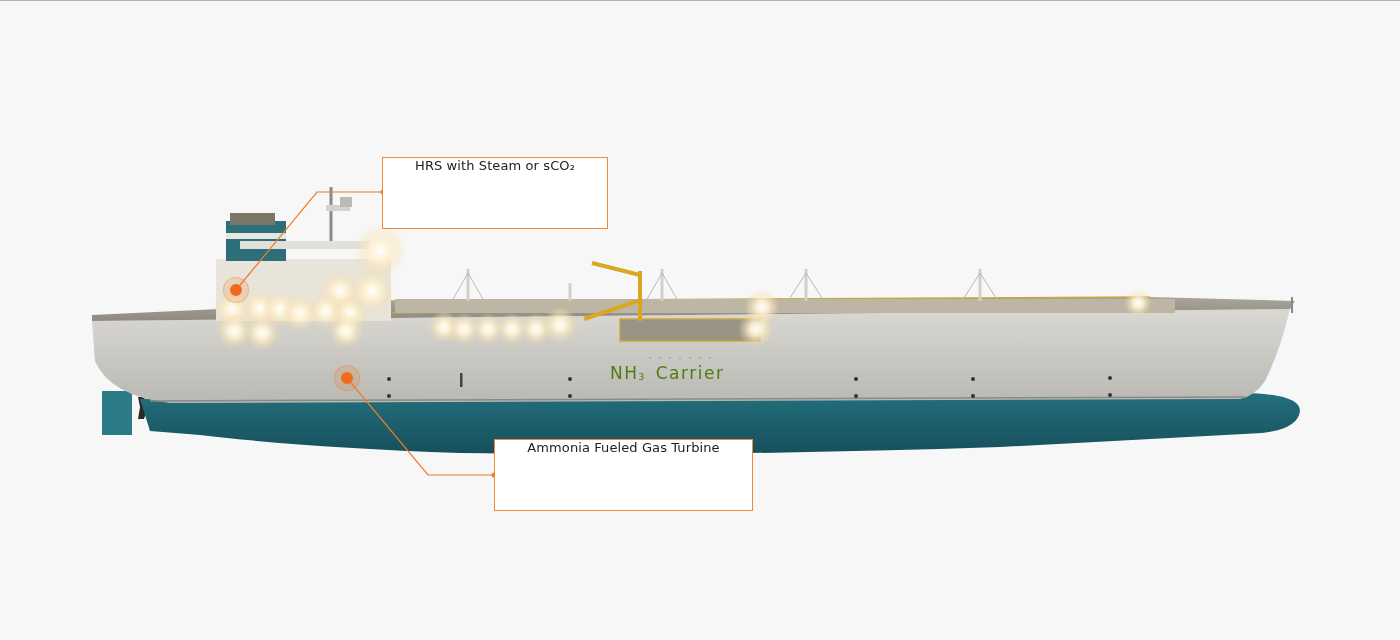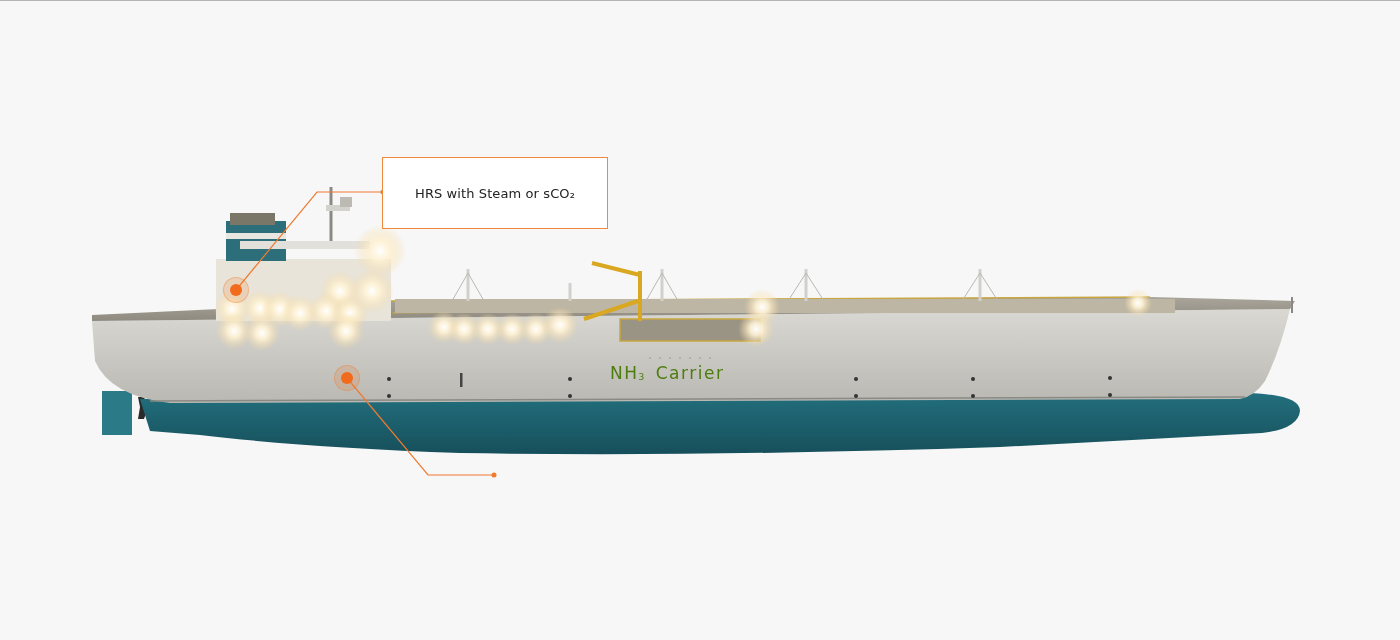--- a/index.html
+++ b/index.html
@@ -11,21 +11,21 @@
     position: relative;
     font-family: "DejaVu Sans", sans-serif;
   }
   .stage { position: absolute; left: 0; top: 0; width: 1400px; height: 640px; }
   .ship { position: absolute; left: 0; top: 0; width: 1400px; height: 640px; }
   .callout {
     position: absolute;
     background: #ffffff;
     border: 1px solid #f08a3a;
     box-sizing: border-box;
-    display: flex; align-items: center; justify-content: center;
+    display: flex; align-items: flex-start; justify-content: center;
     font-size: 13px; color: #222;
     letter-spacing: 0.1px;
   }
   .callout-hrs { left: 382px; top: 156px; width: 226px; height: 72px; }
   .callout-gt  { left: 494px; top: 438px; width: 259px; height: 72px; }
   .leaders { position: absolute; left: 0; top: 0; width: 1400px; height: 640px; pointer-events: none; }
   .hotspot {
     position: absolute; width: 26px; height: 26px; border-radius: 50%;
     background: rgba(240,120,40,0.18);
     border: 1px solid rgba(240,120,40,0.35);
@@ -181,13 +181,16 @@
   <div class="hotspot hotspot-hrs">
       <div class="dot"></div>
     </div>
   <div class="hotspot hotspot-gt">
       <div class="dot"></div>
     </div>
 
   <div class="callout callout-hrs">
     <span>HRS with Steam or sCO₂</span>
   </div>
+  <div class="callout callout-gt">
+    <span>Ammonia Fueled Gas Turbine</span>
+  </div>
 </div>
 
 </body></html>

